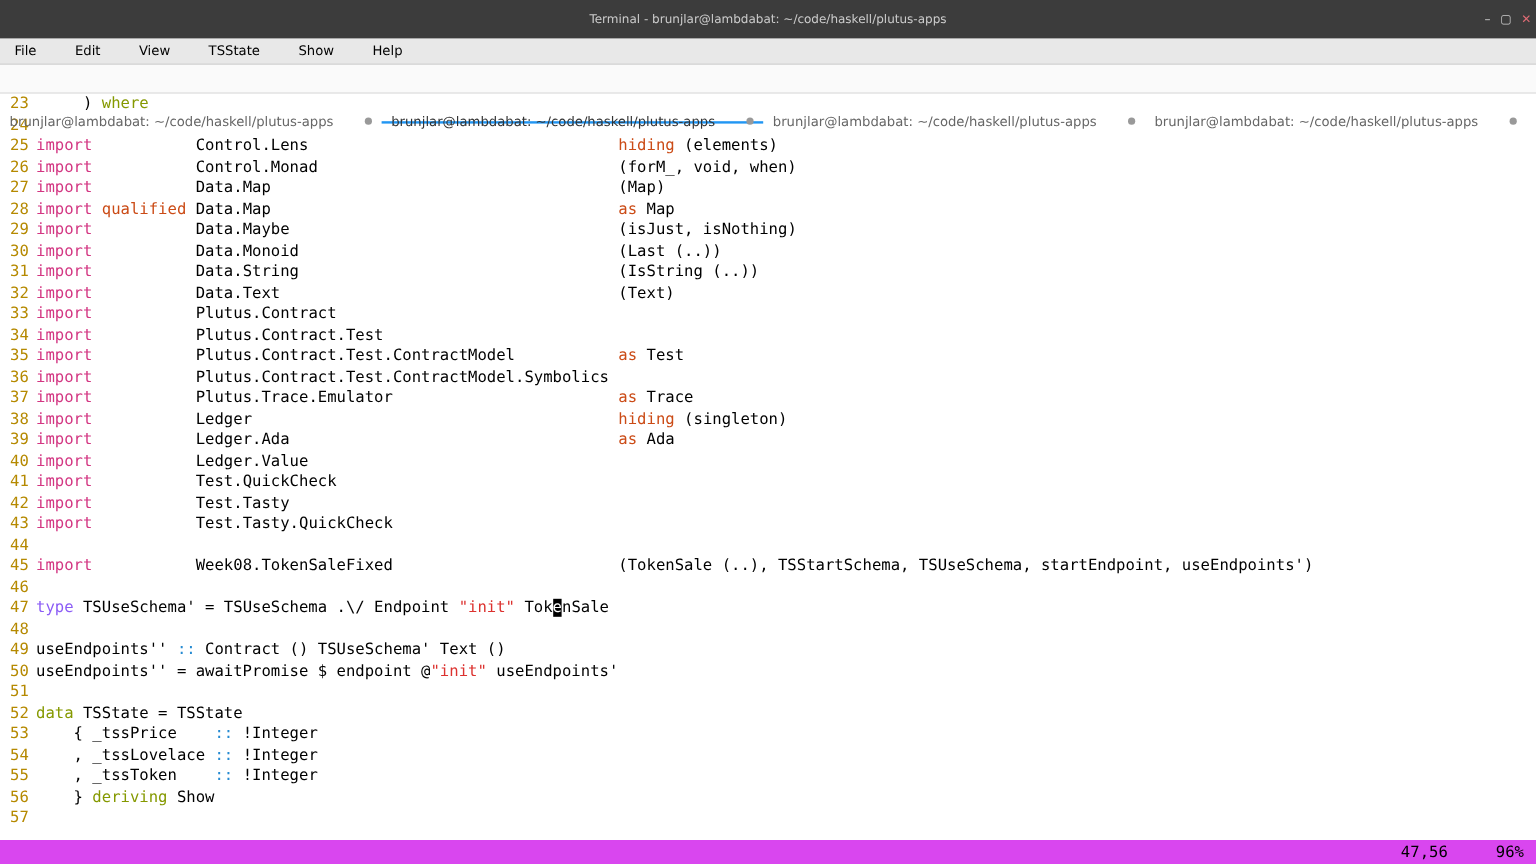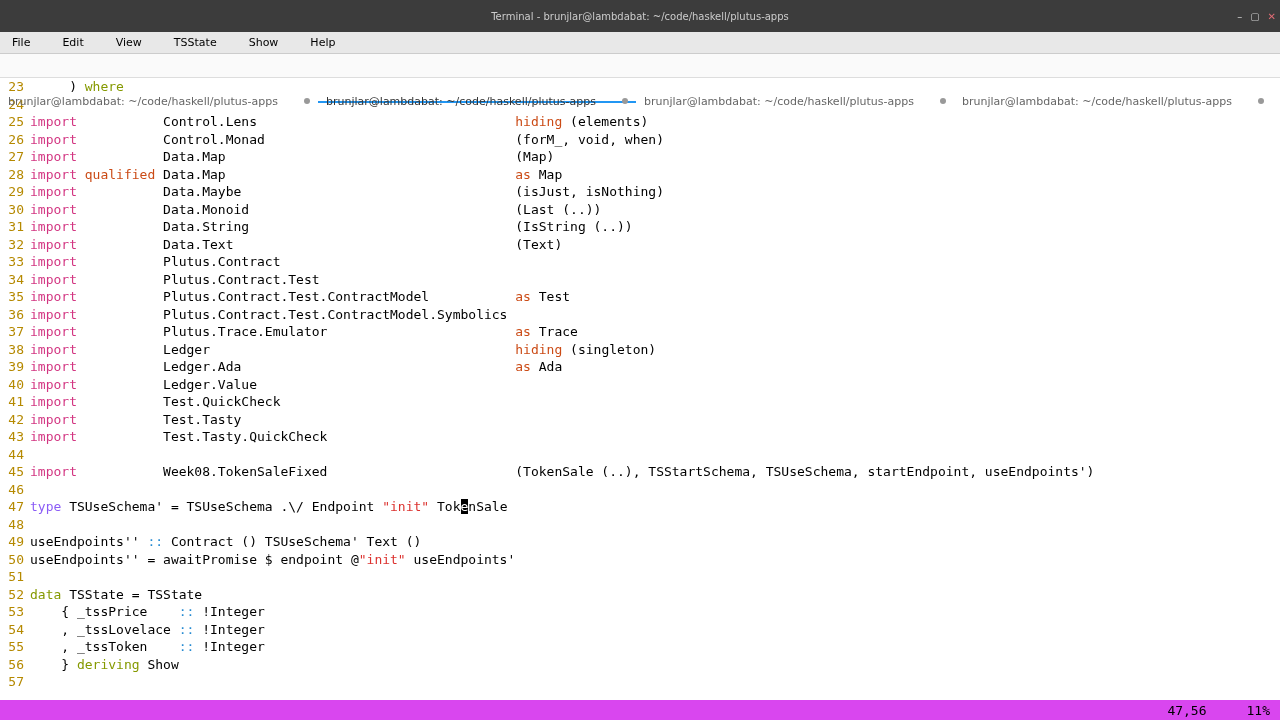--- a/index.html
+++ b/index.html
@@ -156,14 +156,14 @@
     <div class="tab">
       <span>brunjlar@lambdabat: ~/code/haskell/plutus-apps</span>
       <span class="tab-dot"></span>
     </div>
   </div>
 
 <div class="editor"><div class="line"><span class="gutter">23</span><span class="code"><span>     ) </span><span class="kw-where">where</span></span></div><div class="line"><span class="gutter">24</span><span class="code"></span></div><div class="line"><span class="gutter">25</span><span class="code"><span class="kw-import">import</span><span>           Control.Lens</span><span>                                 </span><span class="kw-hiding">hiding</span><span> (elements)</span></span></div><div class="line"><span class="gutter">26</span><span class="code"><span class="kw-import">import</span><span>           Control.Monad</span><span>                                (forM_, void, when)</span></span></div><div class="line"><span class="gutter">27</span><span class="code"><span class="kw-import">import</span><span>           Data.Map</span><span>                                     (Map)</span></span></div><div class="line"><span class="gutter">28</span><span class="code"><span class="kw-import">import</span><span> </span><span class="kw-qualified">qualified</span><span> Data.Map</span><span>                                     </span><span class="kw-as">as</span><span> Map</span></span></div><div class="line"><span class="gutter">29</span><span class="code"><span class="kw-import">import</span><span>           Data.Maybe</span><span>                                   (isJust, isNothing)</span></span></div><div class="line"><span class="gutter">30</span><span class="code"><span class="kw-import">import</span><span>           Data.Monoid</span><span>                                  (Last (..))</span></span></div><div class="line"><span class="gutter">31</span><span class="code"><span class="kw-import">import</span><span>           Data.String</span><span>                                  (IsString (..))</span></span></div><div class="line"><span class="gutter">32</span><span class="code"><span class="kw-import">import</span><span>           Data.Text</span><span>                                    (Text)</span></span></div><div class="line"><span class="gutter">33</span><span class="code"><span class="kw-import">import</span><span>           Plutus.Contract</span></span></div><div class="line"><span class="gutter">34</span><span class="code"><span class="kw-import">import</span><span>           Plutus.Contract.Test</span></span></div><div class="line"><span class="gutter">35</span><span class="code"><span class="kw-import">import</span><span>           Plutus.Contract.Test.ContractModel</span><span>           </span><span class="kw-as">as</span><span> Test</span></span></div><div class="line"><span class="gutter">36</span><span class="code"><span class="kw-import">import</span><span>           Plutus.Contract.Test.ContractModel.Symbolics</span></span></div><div class="line"><span class="gutter">37</span><span class="code"><span class="kw-import">import</span><span>           Plutus.Trace.Emulator</span><span>                        </span><span class="kw-as">as</span><span> Trace</span></span></div><div class="line"><span class="gutter">38</span><span class="code"><span class="kw-import">import</span><span>           Ledger</span><span>                                       </span><span class="kw-hiding">hiding</span><span> (singleton)</span></span></div><div class="line"><span class="gutter">39</span><span class="code"><span class="kw-import">import</span><span>           Ledger.Ada</span><span>                                   </span><span class="kw-as">as</span><span> Ada</span></span></div><div class="line"><span class="gutter">40</span><span class="code"><span class="kw-import">import</span><span>           Ledger.Value</span></span></div><div class="line"><span class="gutter">41</span><span class="code"><span class="kw-import">import</span><span>           Test.QuickCheck</span></span></div><div class="line"><span class="gutter">42</span><span class="code"><span class="kw-import">import</span><span>           Test.Tasty</span></span></div><div class="line"><span class="gutter">43</span><span class="code"><span class="kw-import">import</span><span>           Test.Tasty.QuickCheck</span></span></div><div class="line"><span class="gutter">44</span><span class="code"></span></div><div class="line"><span class="gutter">45</span><span class="code"><span class="kw-import">import</span><span>           Week08.TokenSaleFixed</span><span>                        (TokenSale (..), TSStartSchema, TSUseSchema, startEndpoint, useEndpoints')</span></span></div><div class="line"><span class="gutter">46</span><span class="code"></span></div><div class="line"><span class="gutter">47</span><span class="code"><span class="kw-type">type</span><span> TSUseSchema' = TSUseSchema .\/ Endpoint </span><span class="str">"init"</span><span> Tok</span><span class="cursor">e</span><span>nSale</span></span></div><div class="line"><span class="gutter">48</span><span class="code"></span></div><div class="line"><span class="gutter">49</span><span class="code"><span>useEndpoints'' </span><span class="op">::</span><span> Contract () TSUseSchema' Text ()</span></span></div><div class="line"><span class="gutter">50</span><span class="code"><span>useEndpoints'' = awaitPromise $ endpoint @</span><span class="str">"init"</span><span> useEndpoints'</span></span></div><div class="line"><span class="gutter">51</span><span class="code"></span></div><div class="line"><span class="gutter">52</span><span class="code"><span class="kw-data">data</span><span> TSState = TSState</span></span></div><div class="line"><span class="gutter">53</span><span class="code"><span>    { _tssPrice    </span><span class="fieldop">::</span><span> !Integer</span></span></div><div class="line"><span class="gutter">54</span><span class="code"><span>    , _tssLovelace </span><span class="fieldop">::</span><span> !Integer</span></span></div><div class="line"><span class="gutter">55</span><span class="code"><span>    , _tssToken    </span><span class="fieldop">::</span><span> !Integer</span></span></div><div class="line"><span class="gutter">56</span><span class="code"><span>    } </span><span class="kw-deriving">deriving</span><span> Show</span></span></div><div class="line"><span class="gutter">57</span><span class="code"></span></div></div>
 
 <div class="statusbar">
   <span>47,56</span>
-  <span>11%</span>
+  <span>96%</span>
 </div>
 
 </body></html>

